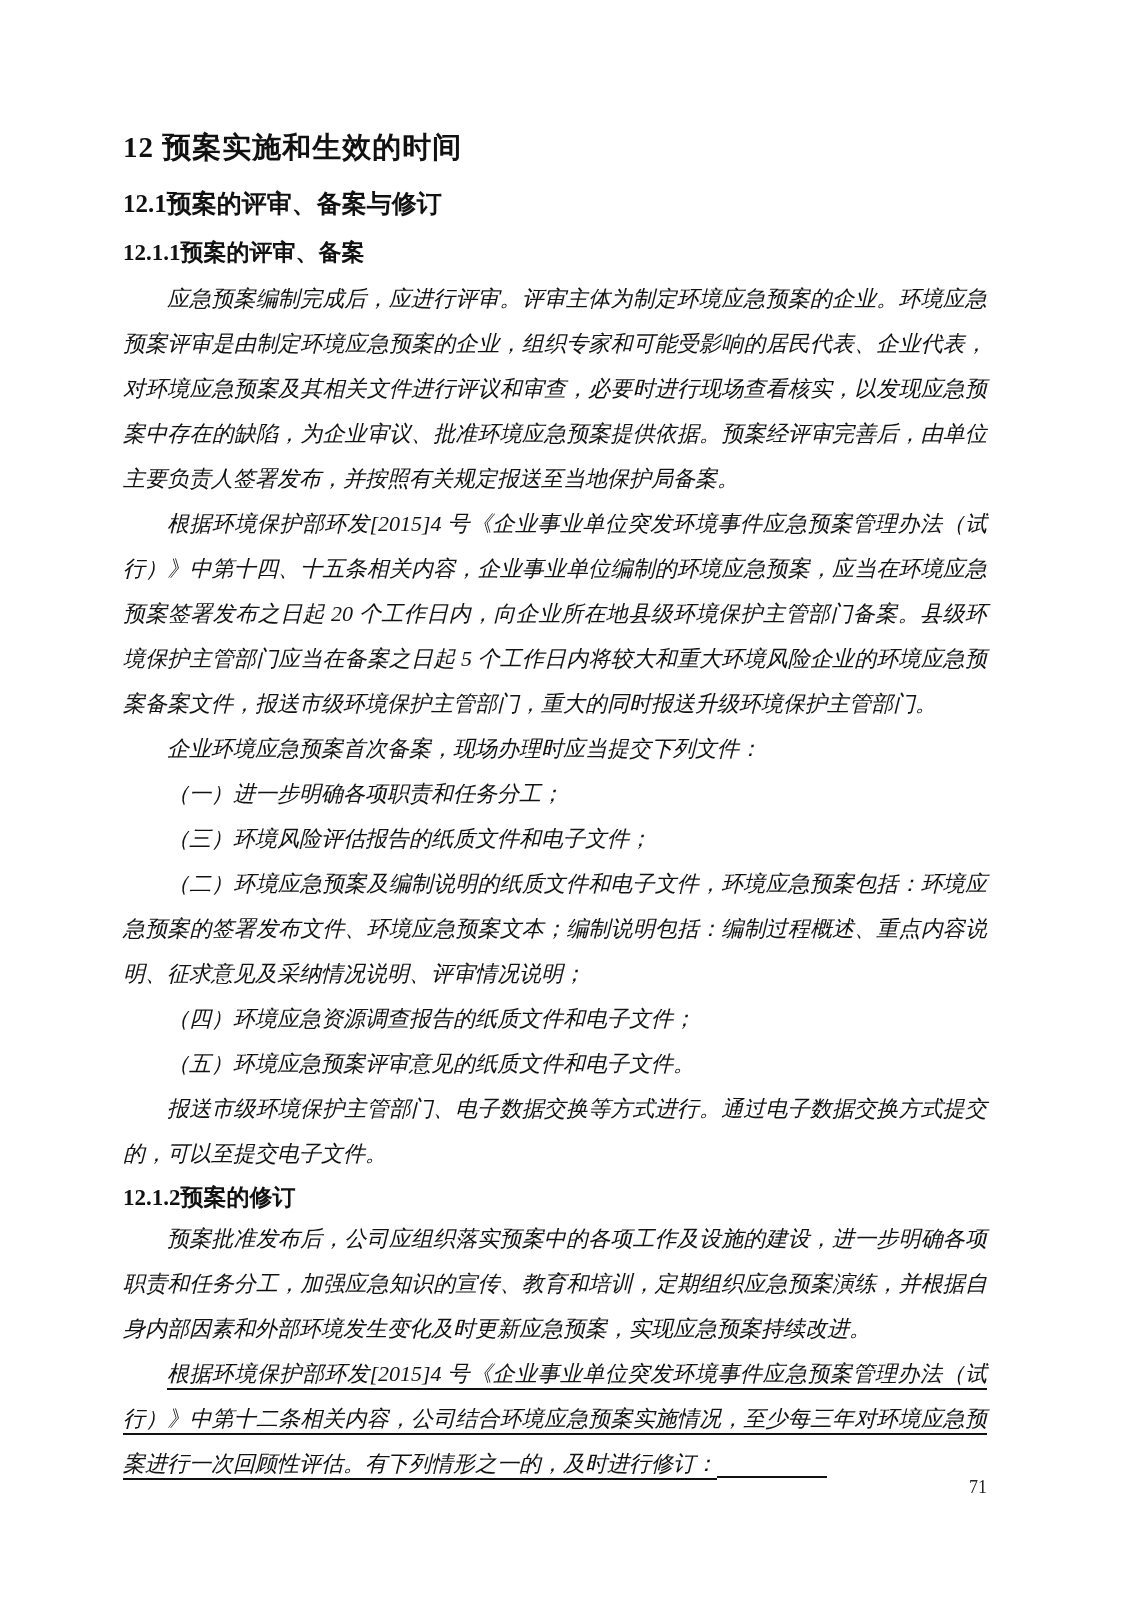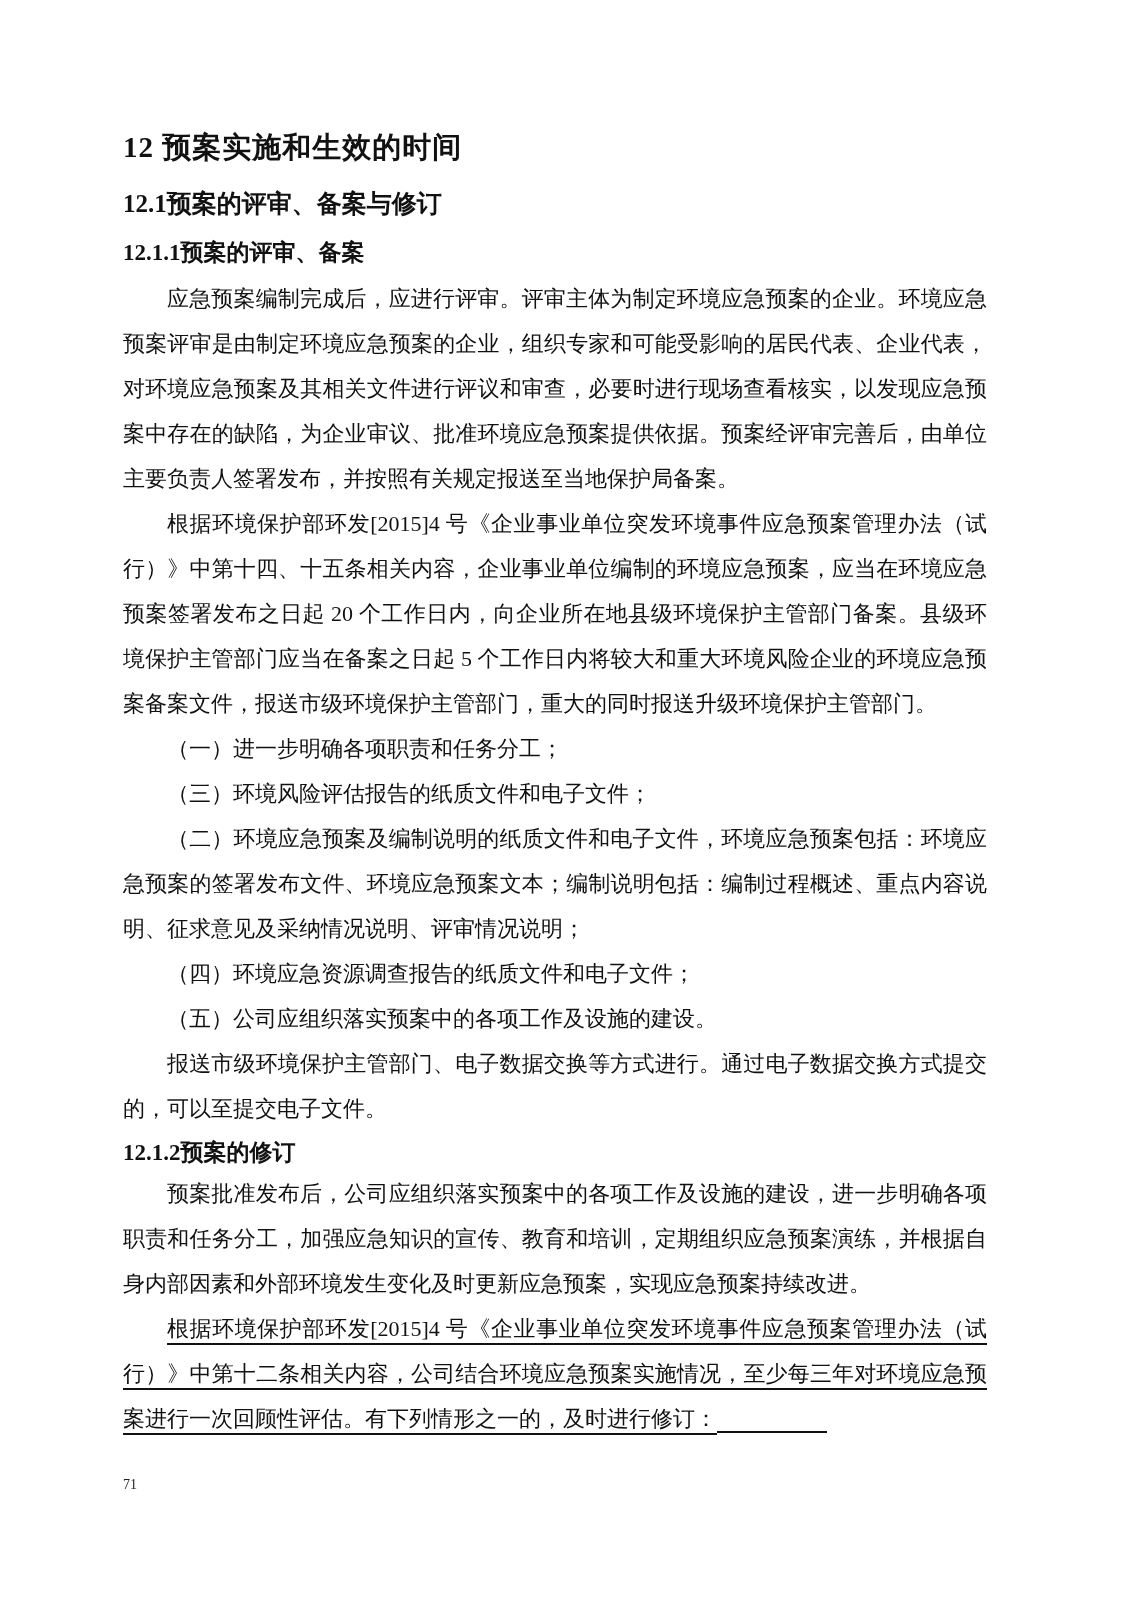--- a/index.html
+++ b/index.html
@@ -45,69 +45,71 @@
     margin-top: 8px;
     margin-bottom: 4px;
   }
   p.body {
     font-size: 22px;
     line-height: 45px;
     margin: 0;
     text-indent: 2em;
     text-align: justify;
     word-break: break-all;
+    font-style: italic;
   }
   p.body.underlined {
     text-decoration: underline;
     text-decoration-thickness: 2px;
     text-underline-offset: 7px;
   }
   p.body.underlined .underline-ext {
     display: inline-block;
     width: 110px;
     height: 22px;
     border-bottom: 2px solid #111111;
     margin-bottom: -7px;
   }
   .footer-pagenum {
     position: absolute;
     left: 123px;
     width: 864px;
     top: 1477px;
-    text-align: left;
-    font-size: 14px;
+    text-align: right;
+    font-size: 18px;
     color: #222222;
   }
 </style>
 </head>
 <body>
 
 <div class="page">
   <div class="content">
 
     <div class="h-chapter">12 预案实施和生效的时间</div>
 
     <div class="h-section">12.1预案的评审、备案与修订</div>
 
     <div class="h-subsection">12.1.1预案的评审、备案</div>
 
     <p class="body">应急预案编制完成后，应进行评审。评审主体为制定环境应急预案的企业。环境应急预案评审是由制定环境应急预案的企业，组织专家和可能受影响的居民代表、企业代表，对环境应急预案及其相关文件进行评议和审查，必要时进行现场查看核实，以发现应急预案中存在的缺陷，为企业审议、批准环境应急预案提供依据。预案经评审完善后，由单位主要负责人签署发布，并按照有关规定报送至当地保护局备案。</p>
 
     <p class="body">根据环境保护部环发[2015]4 号《企业事业单位突发环境事件应急预案管理办法（试行）》中第十四、十五条相关内容，企业事业单位编制的环境应急预案，应当在环境应急预案签署发布之日起 20 个工作日内，向企业所在地县级环境保护主管部门备案。县级环境保护主管部门应当在备案之日起 5 个工作日内将较大和重大环境风险企业的环境应急预案备案文件，报送市级环境保护主管部门，重大的同时报送升级环境保护主管部门。</p>
 
+    <p class="body">企业环境应急预案首次备案，现场办理时应当提交下列文件：</p>
 
     <p class="body">（一）进一步明确各项职责和任务分工；</p>
 
     <p class="body">（三）环境风险评估报告的纸质文件和电子文件；</p>
 
     <p class="body">（二）环境应急预案及编制说明的纸质文件和电子文件，环境应急预案包括：环境应急预案的签署发布文件、环境应急预案文本；编制说明包括：编制过程概述、重点内容说明、征求意见及采纳情况说明、评审情况说明；</p>
 
     <p class="body">（四）环境应急资源调查报告的纸质文件和电子文件；</p>
 
-    <p class="body">（五）公司应组织落实预案中的各项工作及设施的建设。</p>
+    <p class="body">（五）环境应急预案评审意见的纸质文件和电子文件。</p>
 
     <p class="body">报送市级环境保护主管部门、电子数据交换等方式进行。通过电子数据交换方式提交的，可以至提交电子文件。</p>
 
     <div class="h-subsection mid">12.1.2预案的修订</div>
 
     <p class="body">预案批准发布后，公司应组织落实预案中的各项工作及设施的建设，进一步明确各项职责和任务分工，加强应急知识的宣传、教育和培训，定期组织应急预案演练，并根据自身内部因素和外部环境发生变化及时更新应急预案，实现应急预案持续改进。</p>
 
     <p class="body underlined"><span>根据环境保护部环发[2015]4 号《企业事业单位突发环境事件应急预案管理办法（试行）》中第十二条相关内容，公司结合环境应急预案实施情况，至少每三年对环境应急预案进行一次回顾性评估。有下列情形之一的，及时进行修订：</span><span class="underline-ext"></span></p>
 
   </div>

